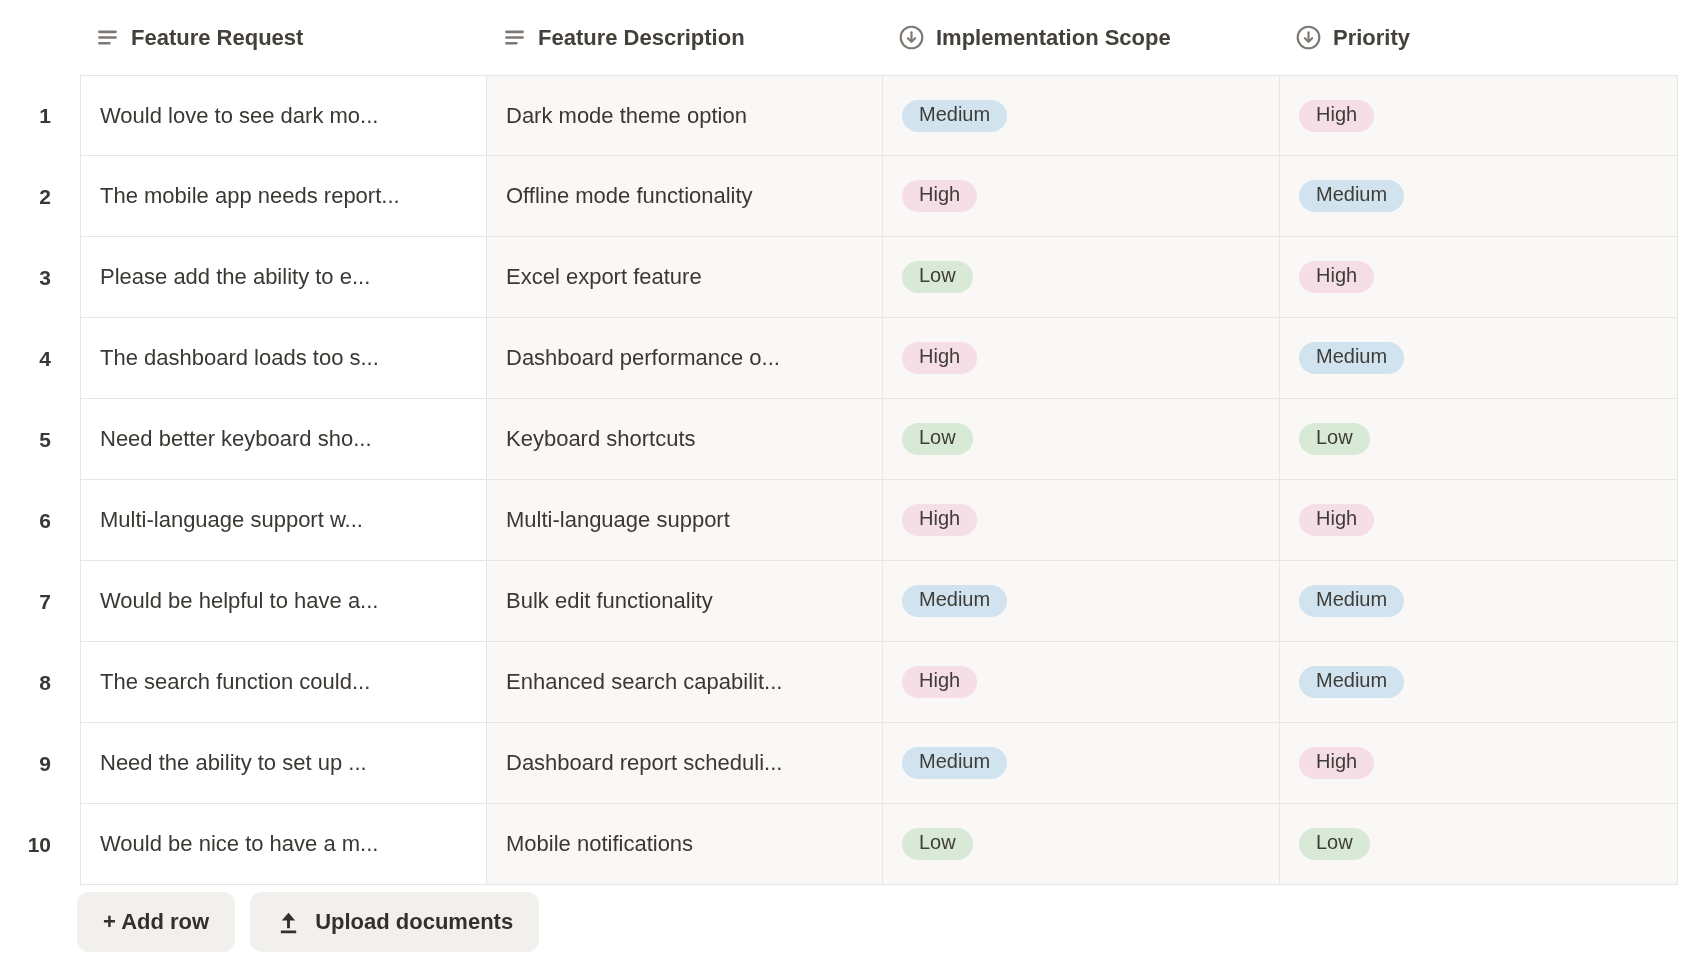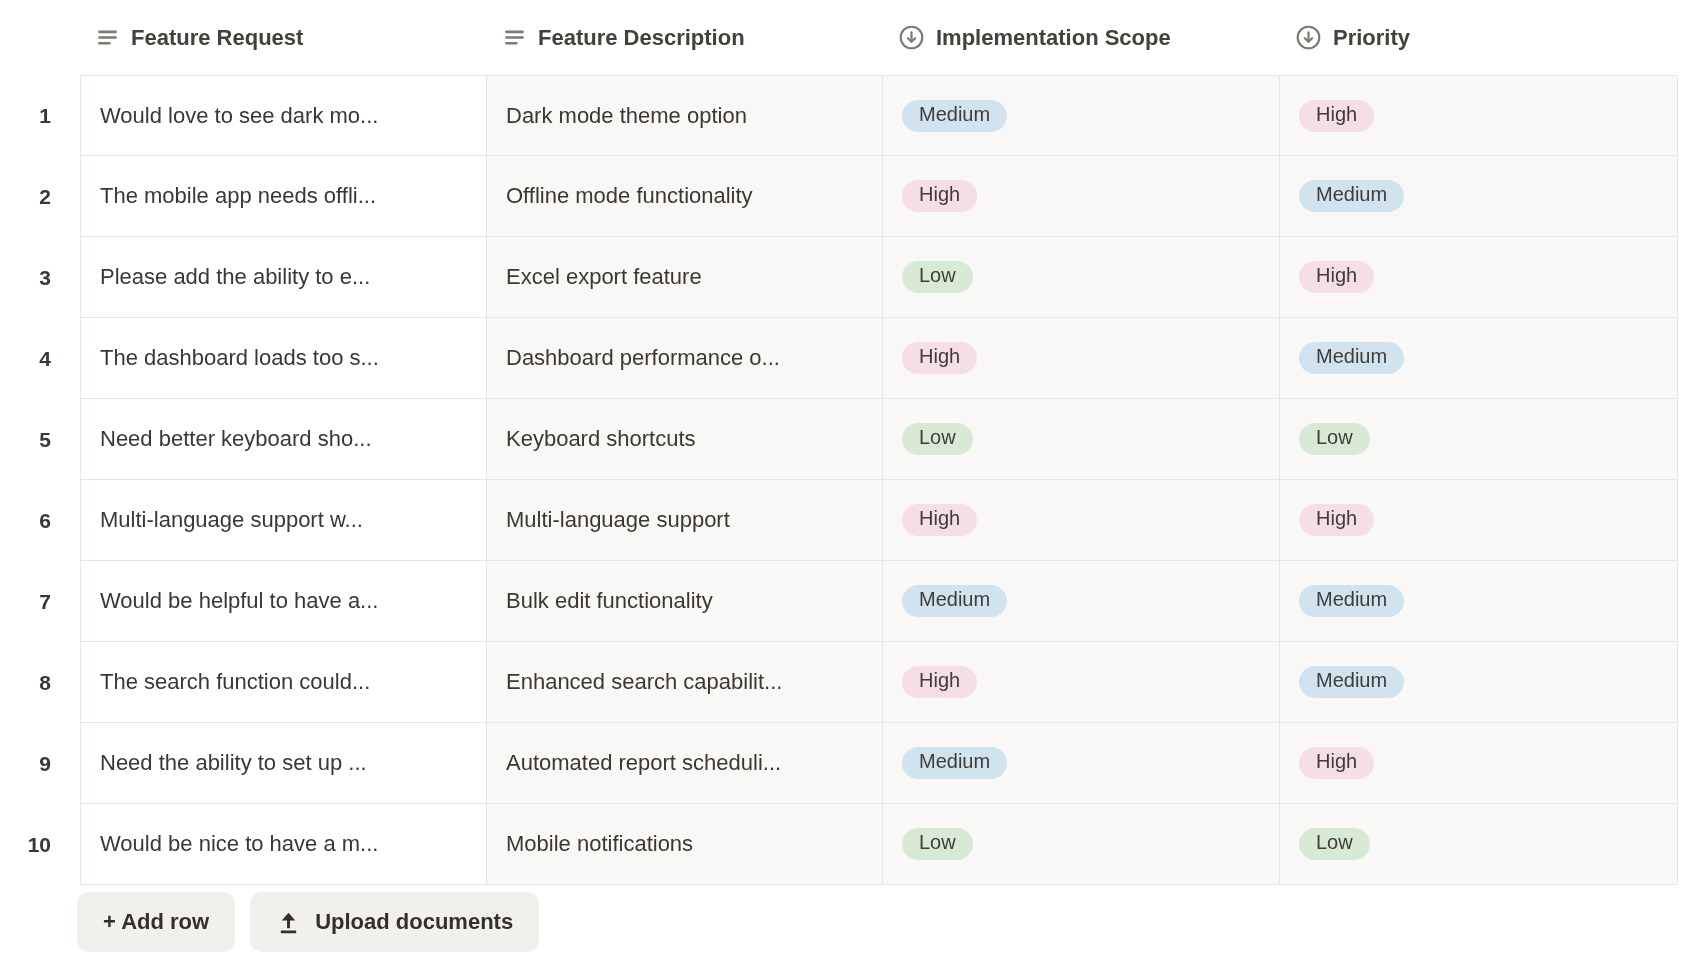--- a/index.html
+++ b/index.html
@@ -116,21 +116,21 @@
   </div>
   <div class="cell first-row">
     <span class="badge" style="background: rgb(208, 227, 239);">Medium</span>
   </div>
   <div class="cell first-row">
     <span class="badge" style="background: rgb(245, 222, 230);">High</span>
   </div>
 
   <div class="gutter">2</div>
   <div class="cell col1">
-    <span>The mobile app needs offli...</span>
+    <span>The mobile app needs report...</span>
   </div>
   <div class="cell">
     <span>Offline mode functionality</span>
   </div>
   <div class="cell">
     <span class="badge" style="background: rgb(245, 222, 230);">High</span>
   </div>
   <div class="cell">
     <span class="badge" style="background: rgb(208, 227, 239);">Medium</span>
   </div>
@@ -217,21 +217,21 @@
   </div>
   <div class="cell">
     <span class="badge" style="background: rgb(208, 227, 239);">Medium</span>
   </div>
 
   <div class="gutter">9</div>
   <div class="cell col1">
     <span>Need the ability to set up ...</span>
   </div>
   <div class="cell">
-    <span>Automated report scheduli...</span>
+    <span>Dashboard report scheduli...</span>
   </div>
   <div class="cell">
     <span class="badge" style="background: rgb(208, 227, 239);">Medium</span>
   </div>
   <div class="cell">
     <span class="badge" style="background: rgb(245, 222, 230);">High</span>
   </div>
 
   <div class="gutter">10</div>
   <div class="cell col1">

